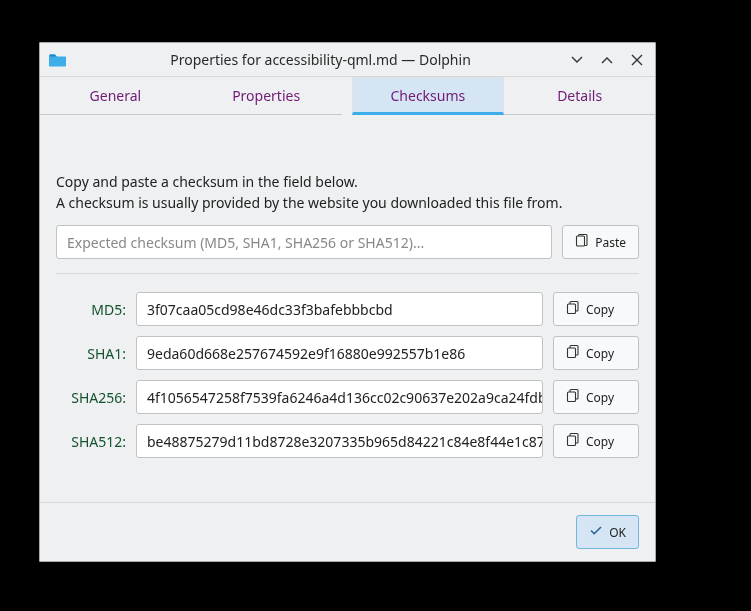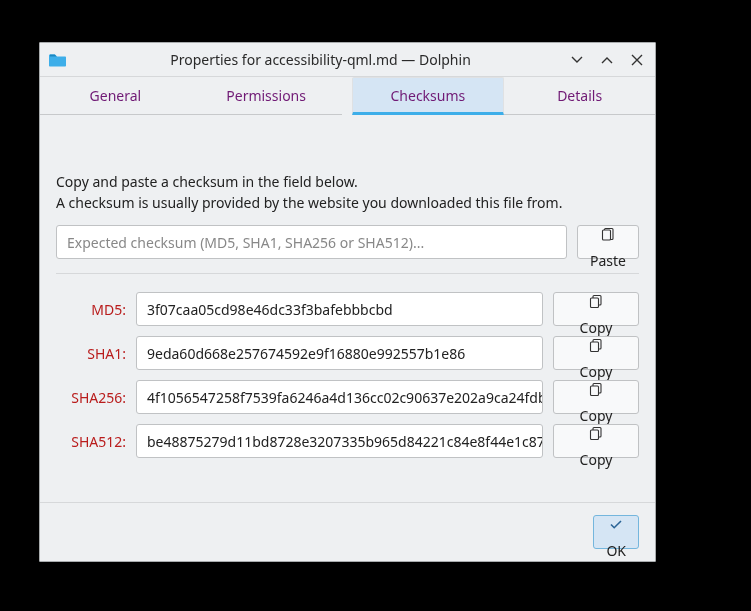--- a/index.html
+++ b/index.html
@@ -102,40 +102,39 @@
     outline:none;
   }
   .row .input::placeholder{color:#888;}
   .btn{
     height:34px;
     background:#f8f9fa;
     border:1px solid #c0c2c4;
     border-radius:3px;
     padding:0 12px;
     display:flex;align-items:center;gap:6px;
-    font-size:14px;
+    font-size:12px;
     cursor:default;
     color:#222;
     white-space:nowrap;
-    flex-direction:column;
   }
   .btn.primary{
     background:#d5e5f4;
     border-color:#74b6dd;
   }
   hr.sep{border:none;border-top:1px solid #d6d8da;margin:4px 0 18px 0;}
   .form-grid{
     display:grid;
     grid-template-columns:70px 1fr 86px;
     gap:10px 10px;
     align-items:center;
   }
   .form-grid .lbl{
     text-align:right;
-    color:#b91c1c;
+    color:#14532d;
   }
   .form-grid .val{
     height:34px;
     background:#fff;
     border:1px solid #c0c2c4;
     border-radius:3px;
     padding:12px 10px;
     display:flex;align-items:center;
     overflow:hidden;
     white-space:nowrap;
@@ -181,21 +180,21 @@
           </svg>
       </span>
     </div>
   </div>
 
   <div class="tabs">
     <div class="tab">
         <span>General</span>
       </div>
     <div class="tab">
-        <span>Permissions</span>
+        <span>Properties</span>
       </div>
     <div class="tab active">
         <span>Checksums</span>
       </div>
     <div class="tab">
         <span>Details</span>
       </div>
   </div>
 
   <div class="content">

